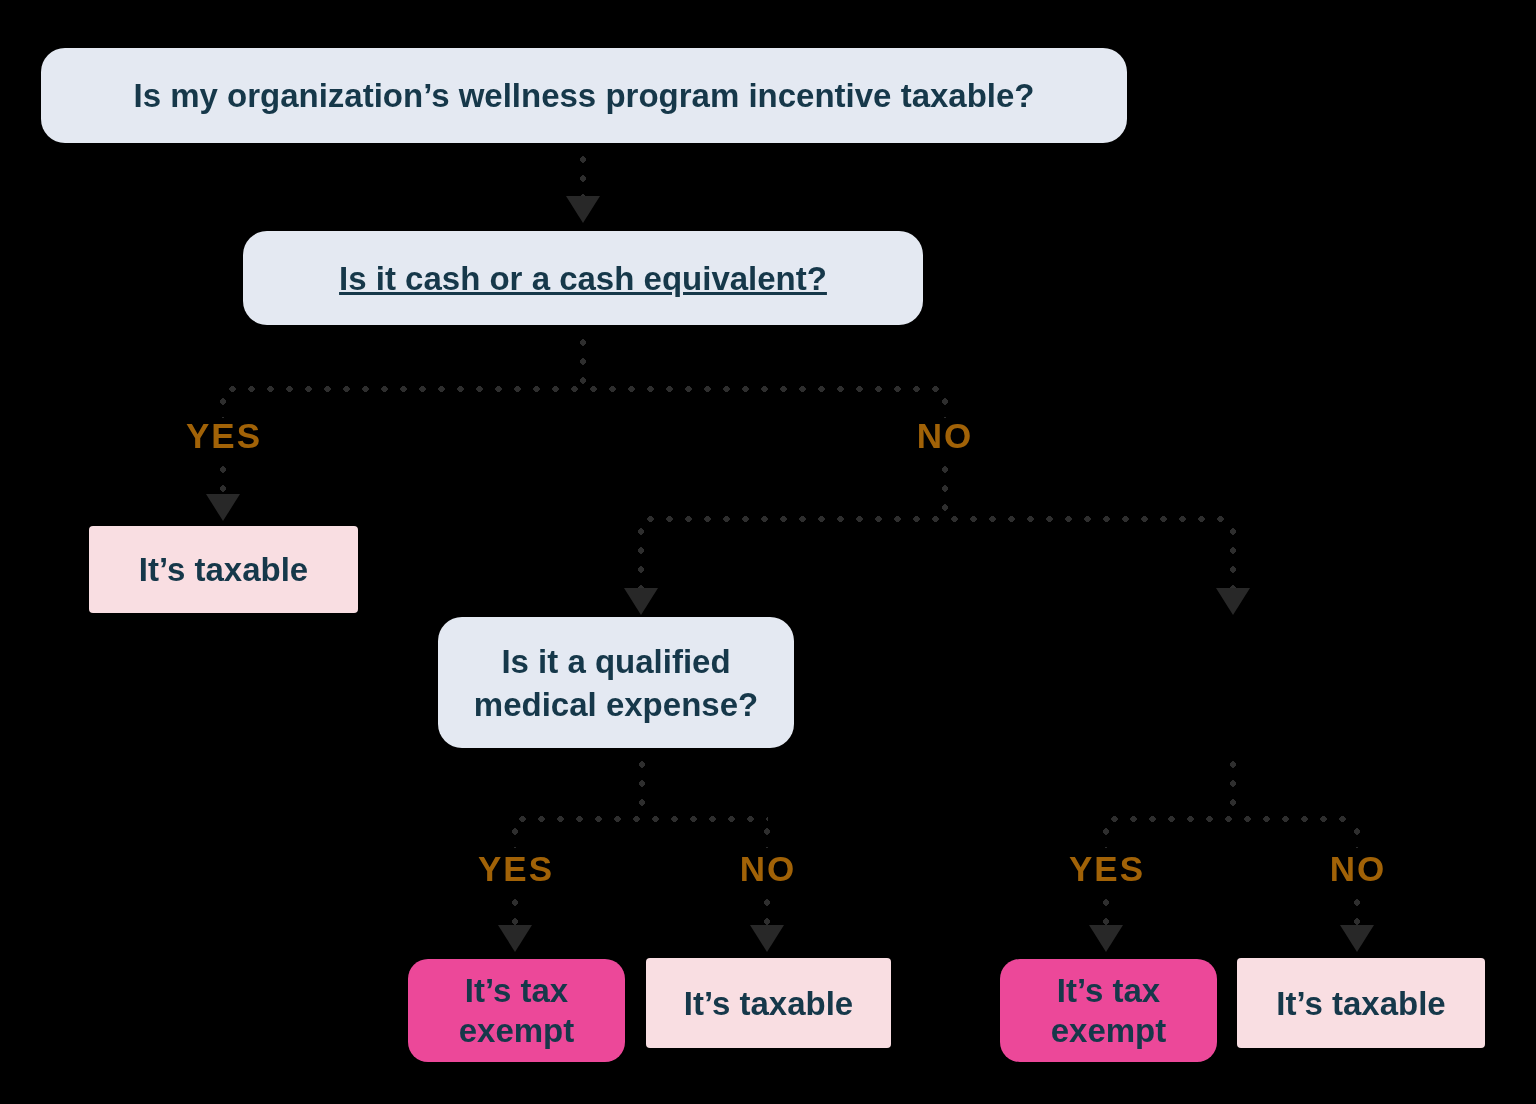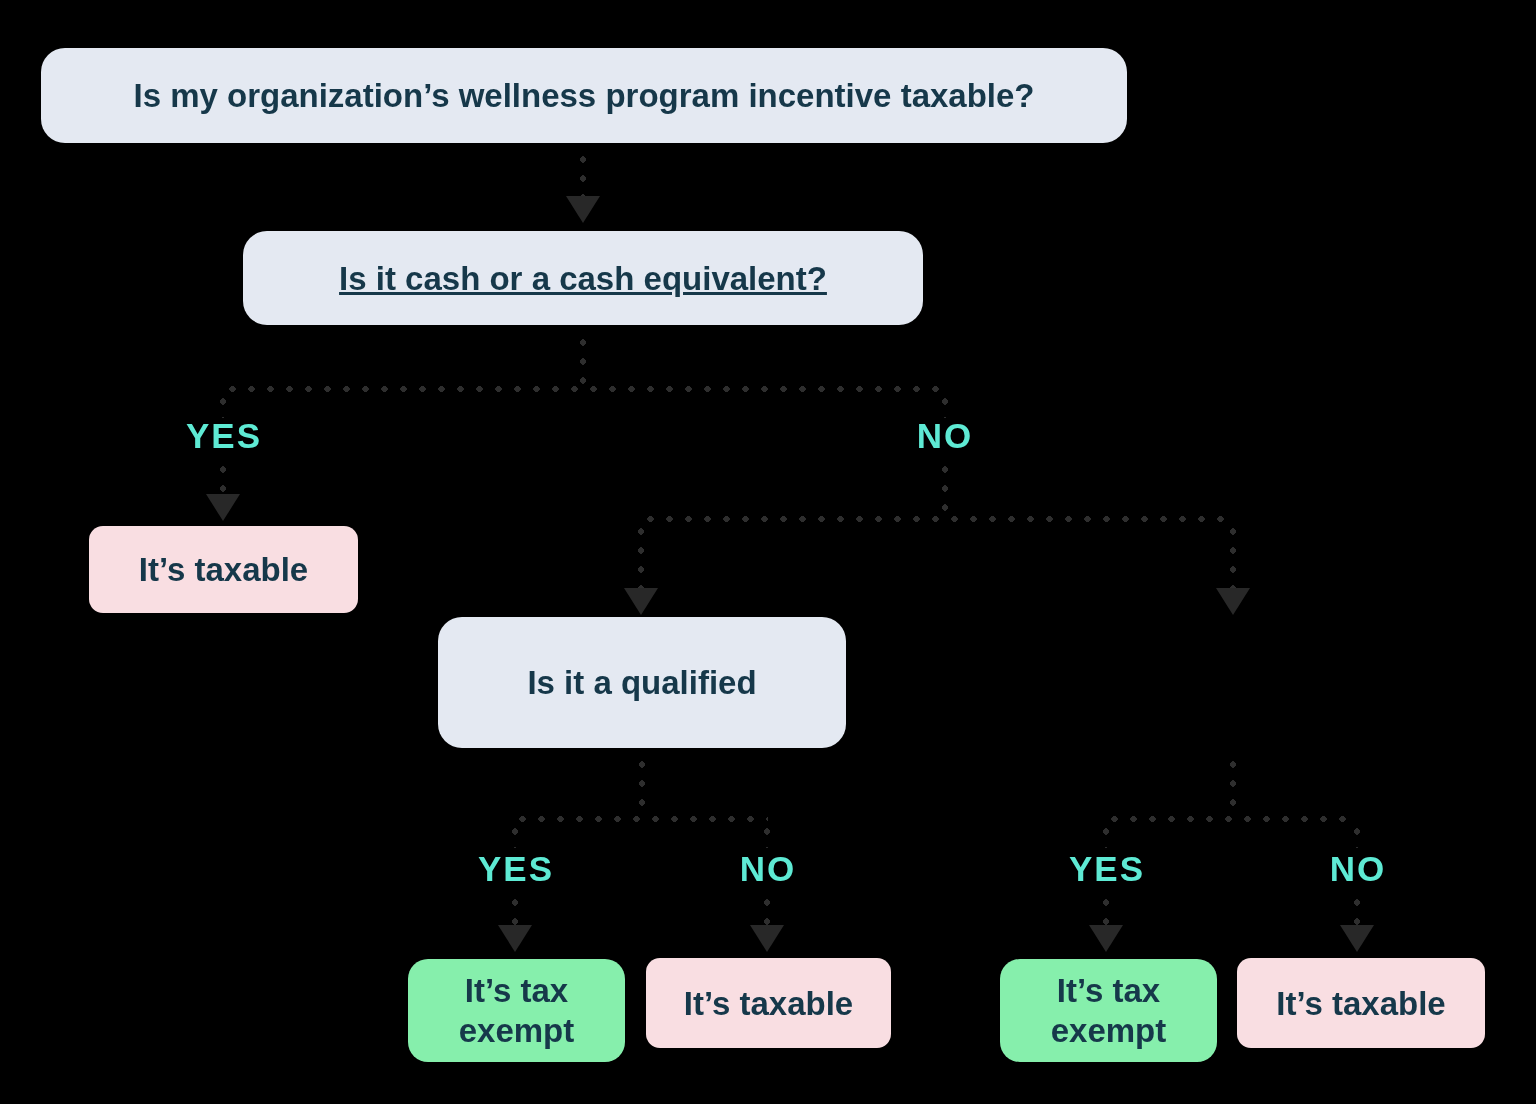--- a/index.html
+++ b/index.html
@@ -27,31 +27,31 @@
     color: #16384A;
     font-size: 33px;
     line-height: 43px;
   }
   .q-box {
     background: #E4E9F2;
     border-radius: 24px;
   }
   .pink-box {
     background: #F9DEE2;
-    border-radius: 14px;
+    border-radius: 4px;
   }
   .green-box {
-    background: #86efac;
+    background: #ec4899;
     border-radius: 20px;
   }
   .green-box { line-height: 40px; }
   .branch-label {
     position: absolute;
     transform: translateX(-50%);
-    color: #5eead4;
+    color: #a16207;
     font-weight: 700;
     font-size: 35px;
     letter-spacing: 2px;
     line-height: 38px;
     white-space: nowrap;
   }
   .dot-v {
     position: absolute;
     width: 6px;
     background-image: radial-gradient(circle 3.1px at 3px 9.5px, #2E2E2E 98%, transparent 100%);
@@ -77,22 +77,23 @@
 </style>
 </head>
 <body>
 
 <div class="canvas">
 
   <div class="node q-box" style="left:41px; top:48px; width:1086px; height:95px;">Is my organization’s wellness program incentive taxable?</div>
 
   <div class="node q-box" style="left:243px; top:231px; width:680px; height:94px;text-decoration:underline;">Is it cash or a cash equivalent?</div>
 
-  <div class="node q-box two-line" style="left:438px; top:617px; width:408px; height:131px;">
+  <div class="node q-box two-line" style="left:438px; top:617px; width:356px; height:131px;">
     <span>Is it a qualified</span>
+    <span>medical expense?</span>
   </div>
 
 
   <div class="node pink-box" style="left:89px; top:526px; width:269px; height:87px;">It’s taxable</div>
 
   <div class="node green-box two-line" style="left:408px; top:959px; width:217px; height:103px;">
     <span>It’s tax</span>
     <span>exempt</span>
   </div>
 

